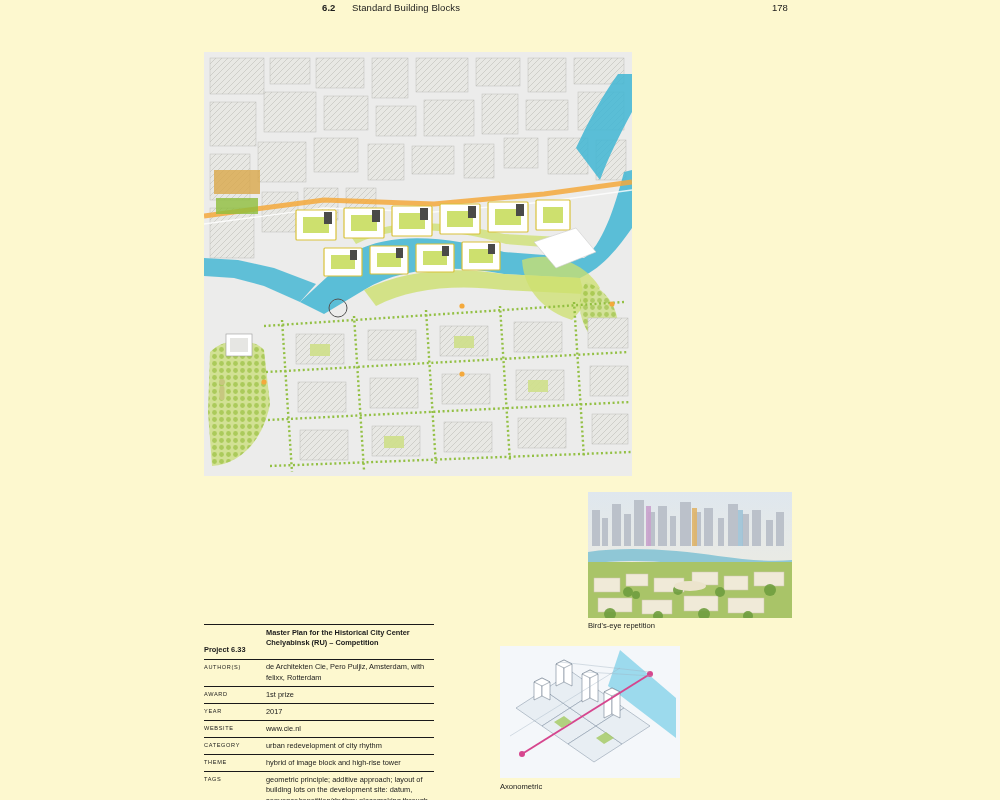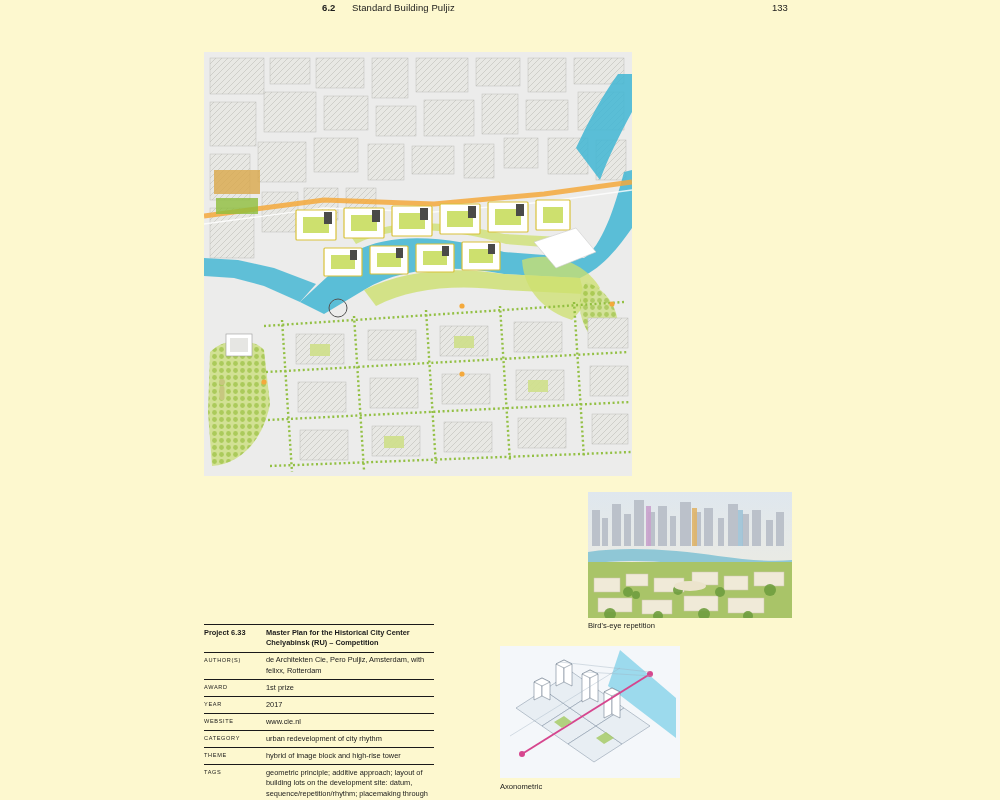--- a/index.html
+++ b/index.html
@@ -142,34 +142,34 @@
     padding-right: 4px;
     white-space: nowrap;
   }
   .proj-table tr.head td {
     font-weight: 700;
   }
   .proj-table tr.head td.k {
     font-size: 7.4px;
     letter-spacing: 0;
     text-transform: none;
-    padding-top: 3px;
+    padding-top: 20px;
   }
   .proj-table td.v b { font-weight: 700; }
   .proj-table tr.last td { border-bottom: none; }
 </style>
 </head>
 <body>
 
 <div class="page">
 
   <div class="running-head">
     <span class="rh-section">6.2</span>
-    <span class="rh-title">Standard Building Puljiz</span>
-    <span class="rh-folio">133</span>
+    <span class="rh-title">Standard Building Blocks</span>
+    <span class="rh-folio">178</span>
   </div>
 
   <div class="siteplan">
     <svg width="428" height="424" viewBox="0 0 428 424" xmlns="http://www.w3.org/2000/svg">
       <defs>
         <pattern id="blockhatch" width="6" height="6" patternUnits="userSpaceOnUse">
           <rect width="6" height="6" fill="#e8e8e4"></rect>
           <path d="M0 6 L6 0" stroke="#bdbdb8" stroke-width="0.6"></path>
         </pattern>
         <pattern id="treepat" width="7" height="7" patternUnits="userSpaceOnUse">

